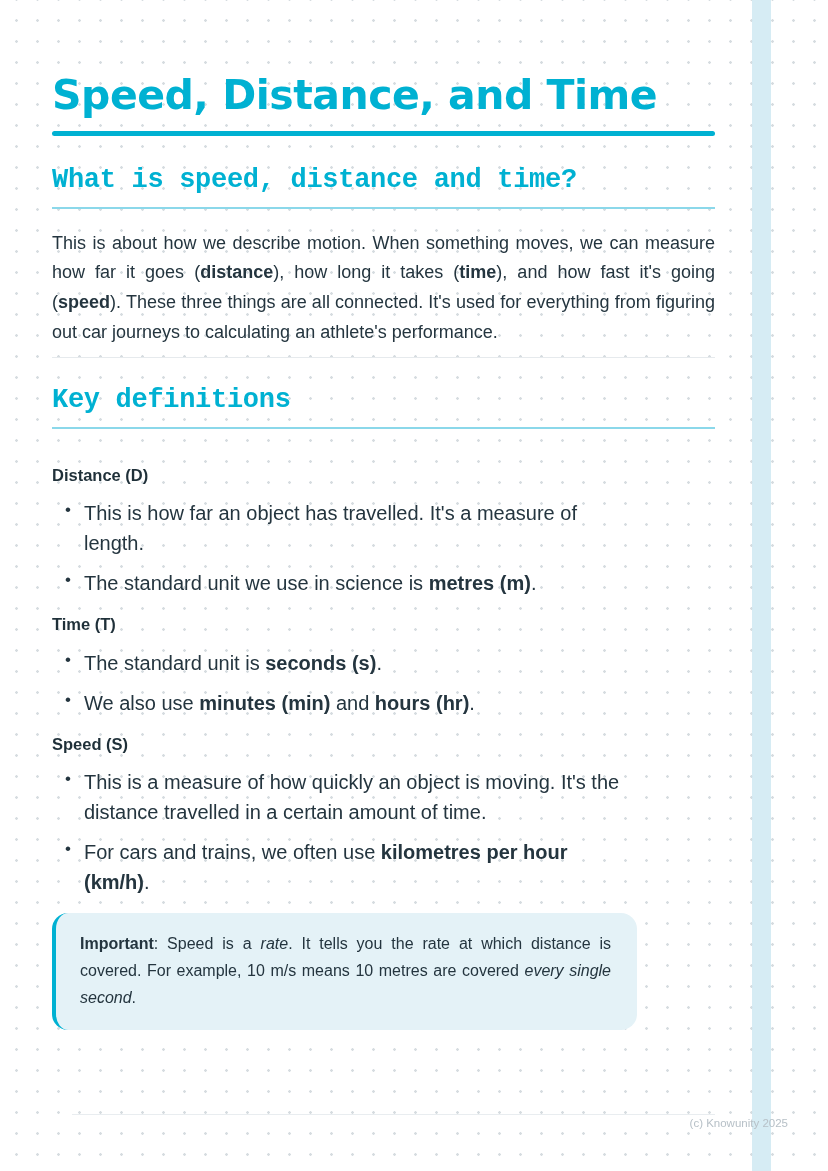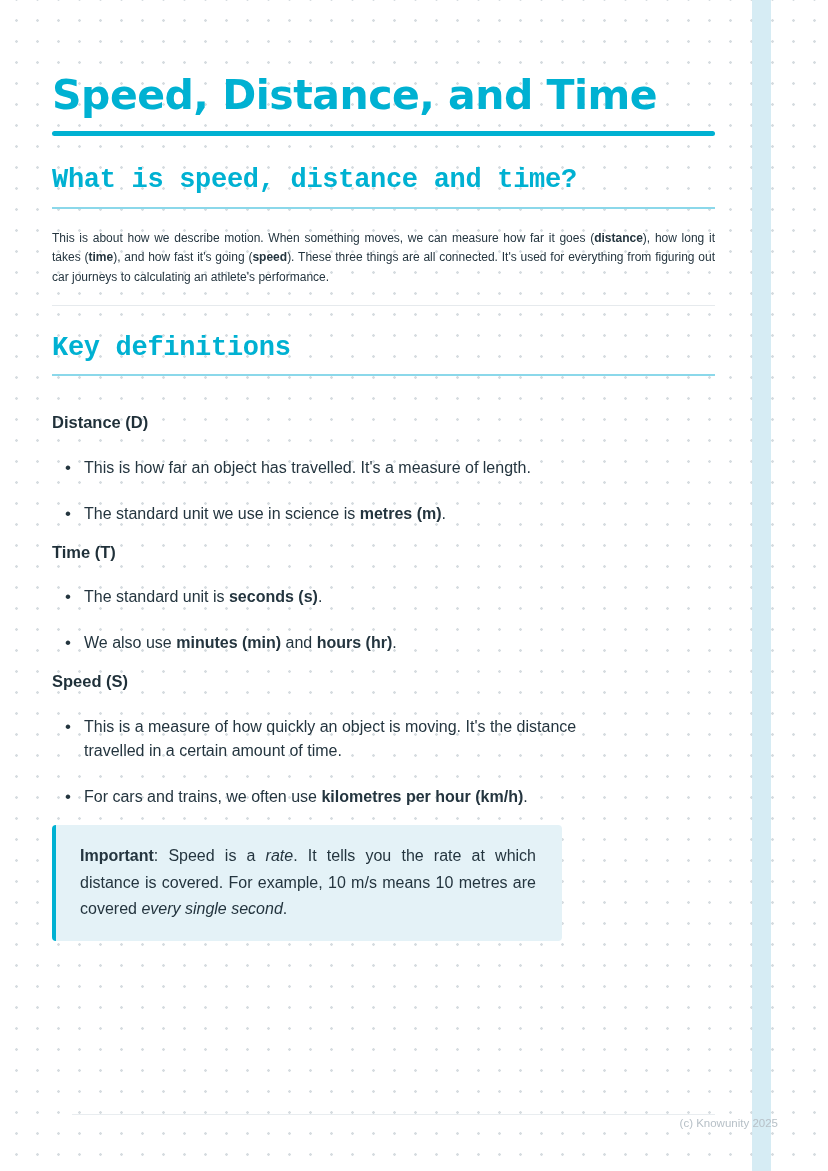--- a/index.html
+++ b/index.html
@@ -58,25 +58,25 @@
     color: #00b1d2;
     margin-bottom: 10px;
   }
   .heading-rule {
     height: 2px;
     background: #8bd8ea;
     margin-bottom: 20px;
   }
 
   p.body-paragraph {
-    font-size: 12px;
+    font-size: 18px;
     line-height: 1.65;
     text-align: justify;
     color: #24353f;
-    margin-bottom: 17px;
+    margin-bottom: 10px;
   }
 
   .divider {
     border: none;
     border-top: 1px solid #e6eaed;
     margin-bottom: 26px;
   }
 
   h3.term-title {
     font-size: 16.5px;
@@ -89,62 +89,61 @@
   .defgroup + .defgroup h3.term-title { margin-top: 5px; }
 
   ul.bullets {
     list-style: none;
     margin-bottom: 16px;
   }
   ul.bullets li {
     position: relative;
     padding-left: 32px;
     max-width: 572px;
-    font-size: 16px;
+    font-size: 20px;
     line-height: 1.5;
     margin-bottom: 10px;
     color: #24353f;
-    margin-top: 22px;
   }
   ul.bullets li:last-child { margin-bottom: 0; }
   ul.bullets li::before {
     content: "\2022";
     position: absolute;
     left: 13px;
     top: -1px;
     font-size: 17px;
     color: #24353f;
   }
 
   .callout {
     margin-top: 10px;
-    width: 510px;
+    width: 585px;
     background: #e4f2f7;
     border-left: 4px solid #00b1d2;
-    border-radius: 4px;
+    border-radius: 16px;
     padding: 18px 26px 18px 24px;
   }
   .callout p {
     font-size: 16px;
     line-height: 1.68;
     text-align: justify;
     color: #24353f;
   }
 
   .bottom-rule {
     position: absolute;
     left: 72px;
     right: 113px;
     bottom: 56px;
     border-top: 1px solid #e9edf0;
   }
 
   .footer-credit {
     position: absolute;
-    right: 50px;
+    right: 40px;
     bottom: 42px;
     font-size: 11.5px;
     color: #b7c0c7;
     z-index: 2;
     text-align: center;
   }
 </style>
 </head>
 <body>
 

